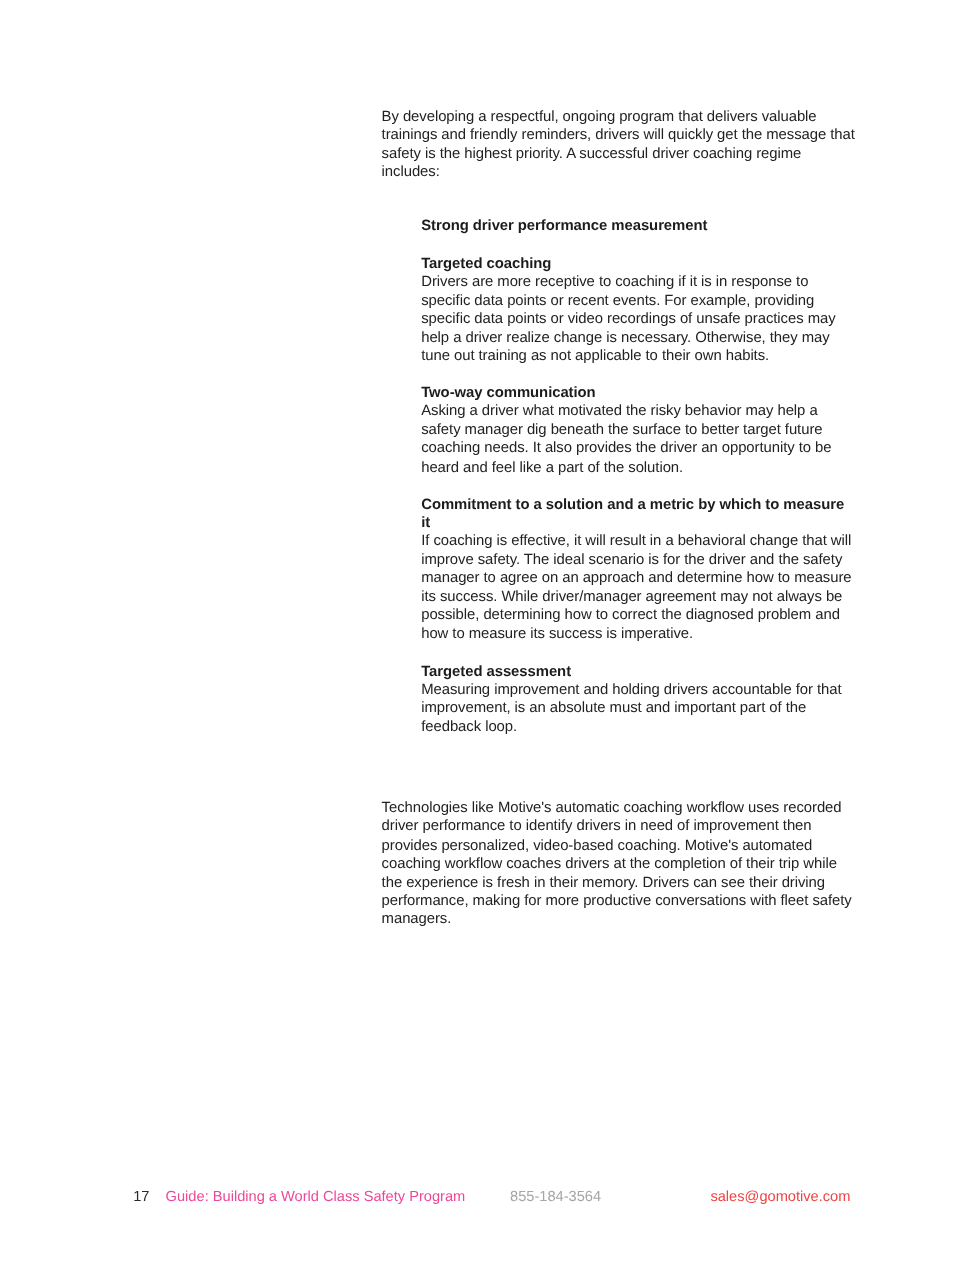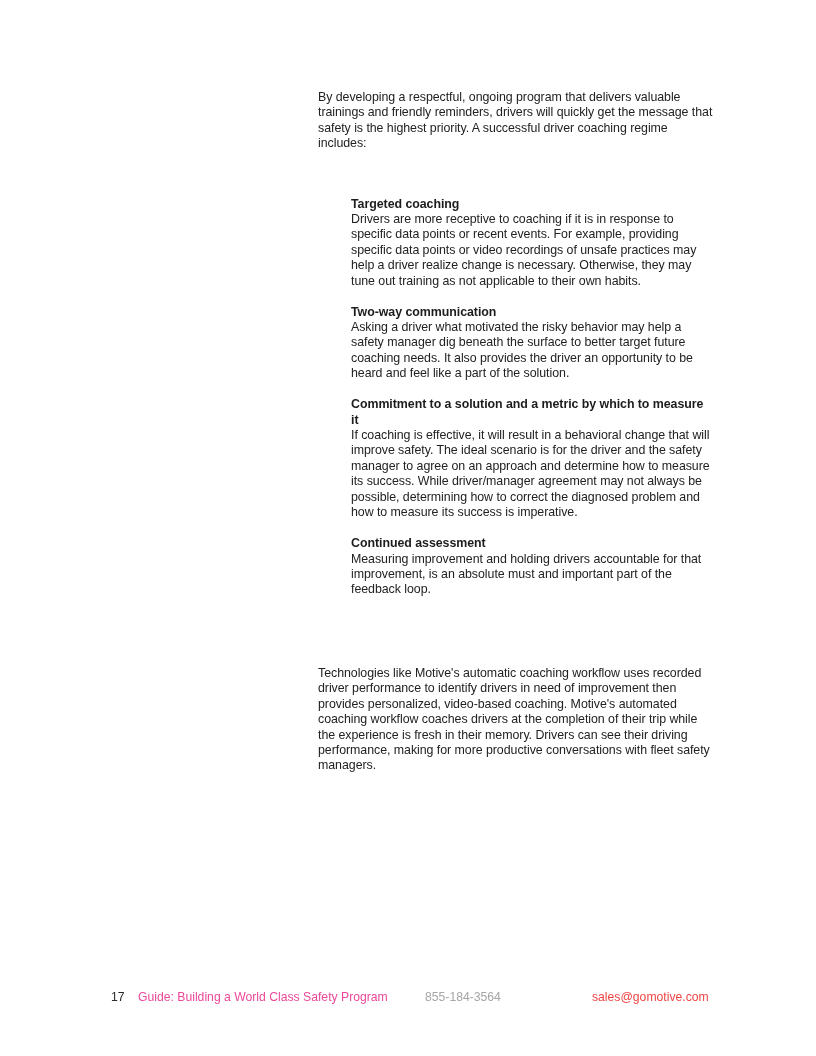--- a/index.html
+++ b/index.html
@@ -80,35 +80,36 @@
   </style>
 </head>
 <body>
 
 <div class="page">
   <div class="content">
     <p class="para">By developing a respectful, ongoing program that delivers valuable trainings and friendly reminders, drivers will quickly get the message that safety is the highest priority. A successful driver coaching regime includes:</p>
 
     <ul class="list">
       <li class="list-item">
+        <span class="item-title">Strong driver performance measurement</span>
       </li>
       <li class="list-item">
         <span class="item-title">Targeted coaching</span>
         <span class="item-body">Drivers are more receptive to coaching if it is in response to specific data points or recent events. For example, providing specific data points or video recordings of unsafe practices may help a driver realize change is necessary. Otherwise, they may tune out training as not applicable to their own habits.</span>
       </li>
       <li class="list-item">
         <span class="item-title">Two-way communication</span>
         <span class="item-body">Asking a driver what motivated the risky behavior may help a safety manager dig beneath the surface to better target future coaching needs. It also provides the driver an opportunity to be heard and feel like a part of the solution.</span>
       </li>
       <li class="list-item">
         <span class="item-title">Commitment to a solution and a metric by which to measure it</span>
         <span class="item-body">If coaching is effective, it will result in a behavioral change that will improve safety. The ideal scenario is for the driver and the safety manager to agree on an approach and determine how to measure its success. While driver/manager agreement may not always be possible, determining how to correct the diagnosed problem and how to measure its success is imperative.</span>
       </li>
       <li class="list-item">
-        <span class="item-title">Continued assessment</span>
+        <span class="item-title">Targeted assessment</span>
         <span class="item-body">Measuring improvement and holding drivers accountable for that improvement, is an absolute must and important part of the feedback loop.</span>
       </li>
     </ul>
 
     <p class="closing">Technologies like Motive's automatic coaching workflow uses recorded driver performance to identify drivers in need of improvement then provides personalized, video-based coaching. Motive's automated coaching workflow coaches drivers at the completion of their trip while the experience is fresh in their memory. Drivers can see their driving performance, making for more productive conversations with fleet safety managers.</p>
   </div>
 
   <div class="footer">
     <span class="page-num">17</span>
     <span class="guide-title">Guide: Building a World Class Safety Program</span>

